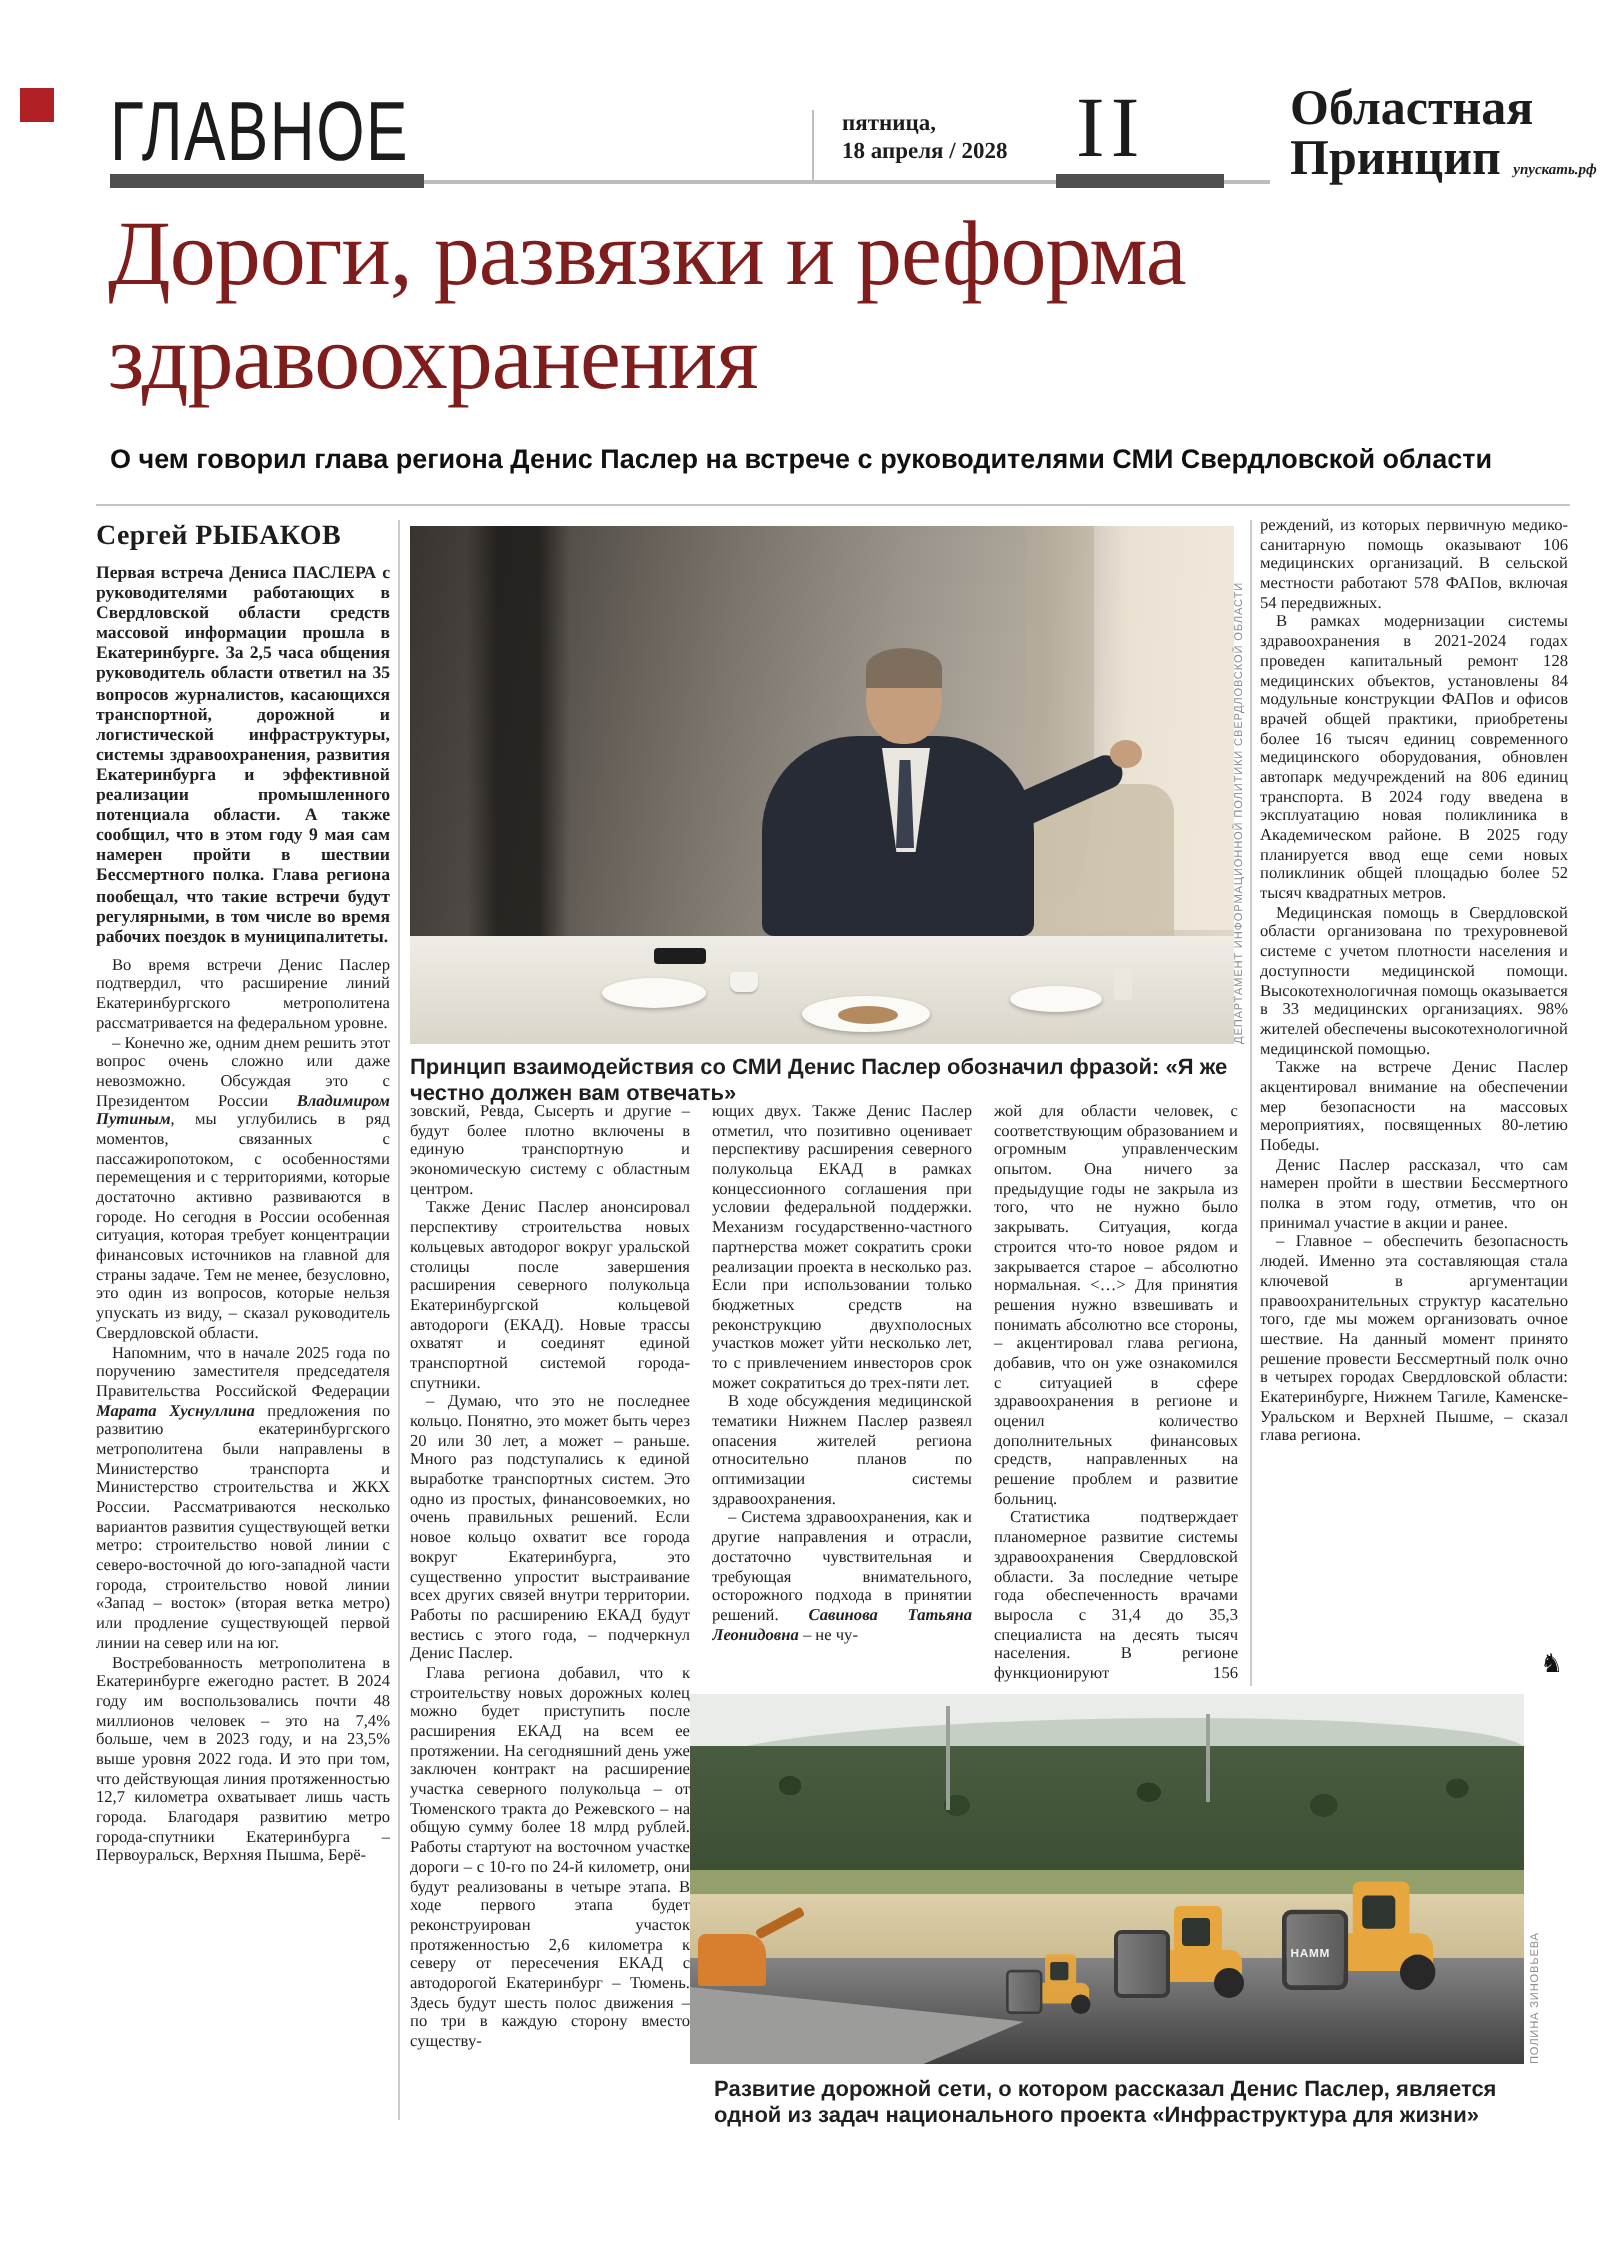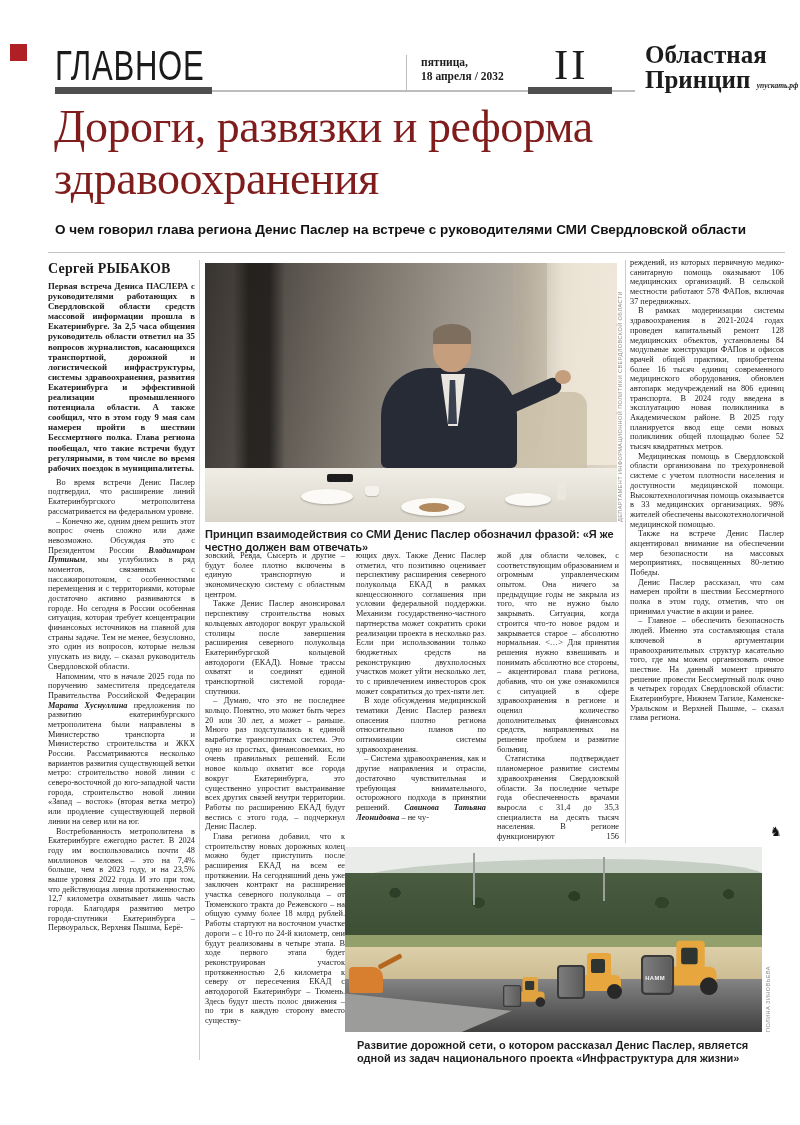--- a/index.html
+++ b/index.html
@@ -11,21 +11,21 @@
   .corner-mark{left:10px;top:44px;width:17px;height:17px;background:#b01f24;}
   .kicker{left:55px;top:42px;font-family:"Liberation Sans",sans-serif;font-size:42px;
           font-weight:400;letter-spacing:1px;color:#1b1b1b;transform:scaleX(.74);
           transform-origin:left top;white-space:nowrap;}
   .rule-thin-head{left:212px;top:90px;width:423px;height:2px;background:#bdbdbd;}
   .bar{top:87px;height:7px;background:#4f4f4f;}
   .bar-kicker{left:55px;width:157px;}
   .bar-page{left:528px;width:84px;}
   .date-divider{left:406px;top:55px;width:1px;height:36px;background:#bdbdbd;}
   .date-block{left:421px;top:55px;font-weight:bold;font-size:11.5px;line-height:14px;}
-  .page-roman{left:538px;top:40px;font-size:43px;letter-spacing:3px;font-weight:400;margin-left:16px;}
+  .page-roman{left:538px;top:40px;font-size:43px;letter-spacing:3px;font-weight:400;}
   .logo{left:645px;top:42px;font-weight:bold;font-size:25px;line-height:25px;white-space:nowrap;}
   .logo .tagline{font-size:7.5px;font-style:italic;font-weight:bold;letter-spacing:0;}
 
   
   .headline{left:54px;top:101px;width:690px;font-size:46px;line-height:52px;
             letter-spacing:-.5px;color:#7f1d1d;font-weight:400;}
   .subhead{left:55px;top:222px;width:700px;font-family:"Liberation Sans",sans-serif;
            font-weight:bold;font-size:13.5px;color:#111;}
   .rule-sub{left:48px;top:252px;width:737px;height:1px;background:#c4c4c4;}
 
@@ -112,21 +112,21 @@
 <div class="page">
 
   <div class="abs corner-mark"></div>
   <div class="abs kicker">ГЛАВНОЕ</div>
   <div class="abs rule-thin-head"></div>
   <div class="abs bar bar-kicker"></div>
   <div class="abs bar bar-page"></div>
   <div class="abs date-divider"></div>
   <div class="abs date-block">
     <div>пятница,</div>
-    <div>18 апреля / 2032</div>
+    <div>18 апреля / 2028</div>
   </div>
   <div class="abs page-roman">II</div>
   <div class="abs logo">
     <div>Областная</div>
     <div><span>Принцип</span>
       <span class="tagline">упускать.рф</span></div>
   </div>
 
   <div class="abs headline">Дороги, развязки и реформа здравоохранения</div>
   <div class="abs subhead">О чем говорил глава региона Денис Паслер на встрече с руководителями СМИ Свердловской области</div>
@@ -141,29 +141,29 @@
       <p class="">Востребованность метрополитена в Екатеринбурге ежегодно растет. В 2024 году им воспользовались почти 48 миллионов человек – это на 7,4% больше, чем в 2023 году, и на 23,5% выше уровня 2022 года. И это при том, что действующая линия протяженностью 12,7 километра охватывает лишь часть города. Благодаря развитию метро города-спутники Екатеринбурга – Первоуральск, Верхняя Пышма, Берё-</p>
     </div>
   <div class="abs col" style="left:205px;top:551px;width:140px;height:489px;">
       <p class="noindent">зовский, Ревда, Сысерть и другие – будут более плотно включены в единую транспортную и экономическую систему с областным центром.</p>
       <p class="">Также Денис Паслер анонсировал перспективу строительства новых кольцевых автодорог вокруг уральской столицы после завершения расширения северного полукольца Екатеринбургской кольцевой автодороги (ЕКАД). Новые трассы охватят и соединят единой транспортной системой города-спутники.</p>
       <p class="">– Думаю, что это не последнее кольцо. Понятно, это может быть через 20 или 30 лет, а может – раньше. Много раз подступались к единой выработке транспортных систем. Это одно из простых, финансовоемких, но очень правильных решений. Если новое кольцо охватит все города вокруг Екатеринбурга, это существенно упростит выстраивание всех других связей внутри территории. Работы по расширению ЕКАД будут вестись с этого года, – подчеркнул Денис Паслер.</p>
       <p class="">Глава региона добавил, что к строительству новых дорожных колец можно будет приступить после расширения ЕКАД на всем ее протяжении. На сегодняшний день уже заключен контракт на расширение участка северного полукольца – от Тюменского тракта до Режевского – на общую сумму более 18 млрд рублей. Работы стартуют на восточном участке дороги – с 10-го по 24-й километр, они будут реализованы в четыре этапа. В ходе первого этапа будет реконструирован участок протяженностью 2,6 километра к северу от пересечения ЕКАД с автодорогой Екатеринбург – Тюмень. Здесь будут шесть полос движения – по три в каждую сторону вместо существу-</p>
     </div>
   <div class="abs col" style="left:356px;top:551px;width:130px;height:291px;">
       <p class="noindent">ющих двух. Также Денис Паслер отметил, что позитивно оценивает перспективу расширения северного полукольца ЕКАД в рамках концессионного соглашения при условии федеральной поддержки. Механизм государственно-частного партнерства может сократить сроки реализации проекта в несколько раз. Если при использовании только бюджетных средств на реконструкцию двухполосных участков может уйти несколько лет, то с привлечением инвесторов срок может сократиться до трех-пяти лет.</p>
-      <p class="">В ходе обсуждения медицинской тематики Денис Паслер развеял опасения плотно региона относительно планов по оптимизации системы здравоохранения.</p>
+      <p class="">В ходе обсуждения медицинской тематики Нижнем Паслер развеял опасения жителей региона относительно планов по оптимизации системы здравоохранения.</p>
       <p class=""><span>– Система здравоохранения, как и другие направления и отрасли, достаточно чувствительная и требующая внимательного, осторожного подхода в принятии решений. </span><b>Савинова Татьяна Леонидовна</b><span> – не чу-</span></p>
     </div>
   <div class="abs col" style="left:497px;top:551px;width:122px;height:291px;">
       <p class="noindent">жой для области человек, с соответствующим образованием и огромным управленческим опытом. Она ничего за предыдущие годы не закрыла из того, что не нужно было закрывать. Ситуация, когда строится что-то новое рядом и закрывается старое – абсолютно нормальная. &lt;…&gt; Для принятия решения нужно взвешивать и понимать абсолютно все стороны, – акцентировал глава региона, добавив, что он уже ознакомился с ситуацией в сфере здравоохранения в регионе и оценил количество дополнительных финансовых средств, направленных на решение проблем и развитие больниц.</p>
       <p class="">Статистика подтверждает планомерное развитие системы здравоохранения Свердловской области. За последние четыре года обеспеченность врачами выросла с 31,4 до 35,3 специалиста на десять тысяч населения. В регионе функционируют 156 государственных медицинских уч-</p>
     </div>
   <div class="abs col" style="left:630px;top:258px;width:154px;height:586px;">
-      <p class="noindent">реждений, из которых первичную медико-санитарную помощь оказывают 106 медицинских организаций. В сельской местности работают 578 ФАПов, включая 37 передвижных.</p>
+      <p class="noindent">реждений, из которых первичную медико-санитарную помощь оказывают 106 медицинских организаций. В сельской местности работают 578 ФАПов, включая 54 передвижных.</p>
       <p class="">В рамках модернизации системы здравоохранения в 2021-2024 годах проведен капитальный ремонт 128 медицинских объектов, установлены 84 модульные конструкции ФАПов и офисов врачей общей практики, приобретены более 16 тысяч единиц современного медицинского оборудования, обновлен автопарк медучреждений на 806 единиц транспорта. В 2024 году введена в эксплуатацию новая поликлиника в Академическом районе. В 2025 году планируется ввод еще семи новых поликлиник общей площадью более 52 тысяч квадратных метров.</p>
       <p class="">Медицинская помощь в Свердловской области организована по трехуровневой системе с учетом плотности населения и доступности медицинской помощи. Высокотехнологичная помощь оказывается в 33 медицинских организациях. 98% жителей обеспечены высокотехнологичной медицинской помощью.</p>
       <p class="">Также на встрече Денис Паслер акцентировал внимание на обеспечении мер безопасности на массовых мероприятиях, посвященных 80-летию Победы.</p>
       <p class="">Денис Паслер рассказал, что сам намерен пройти в шествии Бессмертного полка в этом году, отметив, что он принимал участие в акции и ранее.</p>
       <p class="">– Главное – обеспечить безопасность людей. Именно эта составляющая стала ключевой в аргументации правоохранительных структур касательно того, где мы можем организовать очное шествие. На данный момент принято решение провести Бессмертный полк очно в четырех городах Свердловской области: Екатеринбурге, Нижнем Тагиле, Каменске-Уральском и Верхней Пышме, – сказал глава региона.</p>
     </div>
 
   <div class="abs vrule" style="left:199px;top:260px;height:800px;"></div>
   <div class="abs vrule" style="left:625px;top:260px;height:583px;"></div>
 

